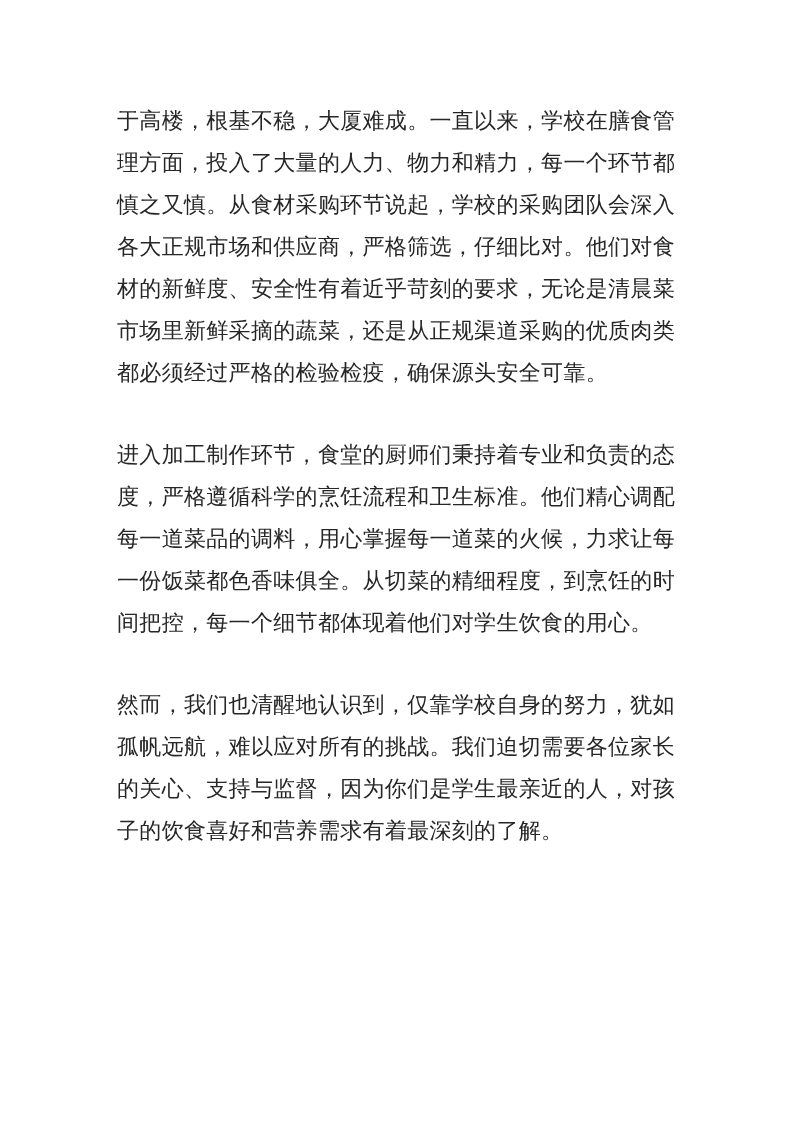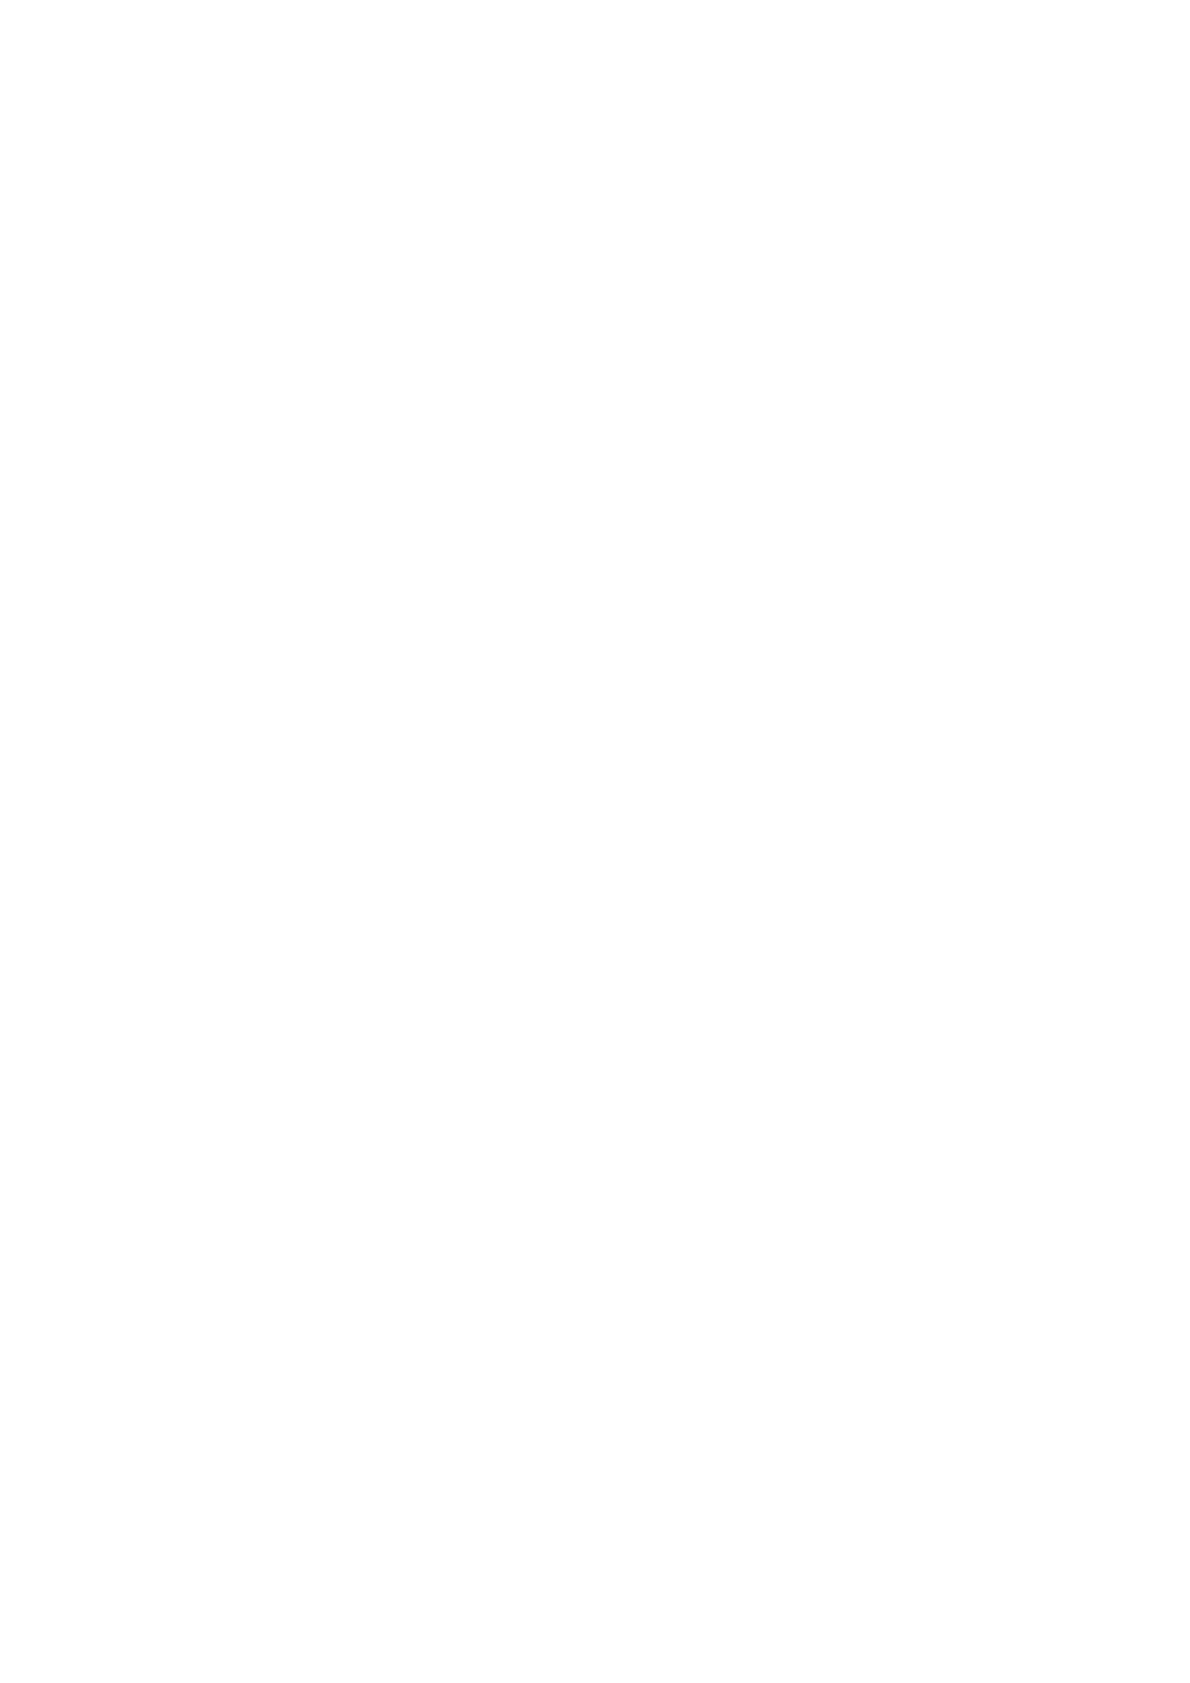--- a/index.html
+++ b/index.html
@@ -41,14 +41,30 @@
   }
   .doc p:last-child {
     margin-bottom: 0;
   }
 </style>
 </head>
 <body>
 
 <div class="page">
   <div class="doc">
+    <p>于高楼，根基不稳，大厦难成。一直以来，学校在膳食管
+理方面，投入了大量的人力、物力和精力，每一个环节都
+慎之又慎。从食材采购环节说起，学校的采购团队会深入
+各大正规市场和供应商，严格筛选，仔细比对。他们对食
+材的新鲜度、安全性有着近乎苛刻的要求，无论是清晨菜
+市场里新鲜采摘的蔬菜，还是从正规渠道采购的优质肉类
+都必须经过严格的检验检疫，确保源头安全可靠。</p>
+    <p>进入加工制作环节，食堂的厨师们秉持着专业和负责的态
+度，严格遵循科学的烹饪流程和卫生标准。他们精心调配
+每一道菜品的调料，用心掌握每一道菜的火候，力求让每
+一份饭菜都色香味俱全。从切菜的精细程度，到烹饪的时
+间把控，每一个细节都体现着他们对学生饮食的用心。</p>
+    <p>然而，我们也清醒地认识到，仅靠学校自身的努力，犹如
+孤帆远航，难以应对所有的挑战。我们迫切需要各位家长
+的关心、支持与监督，因为你们是学生最亲近的人，对孩
+子的饮食喜好和营养需求有着最深刻的了解。</p>
   </div>
 </div>
 
 </body></html>

